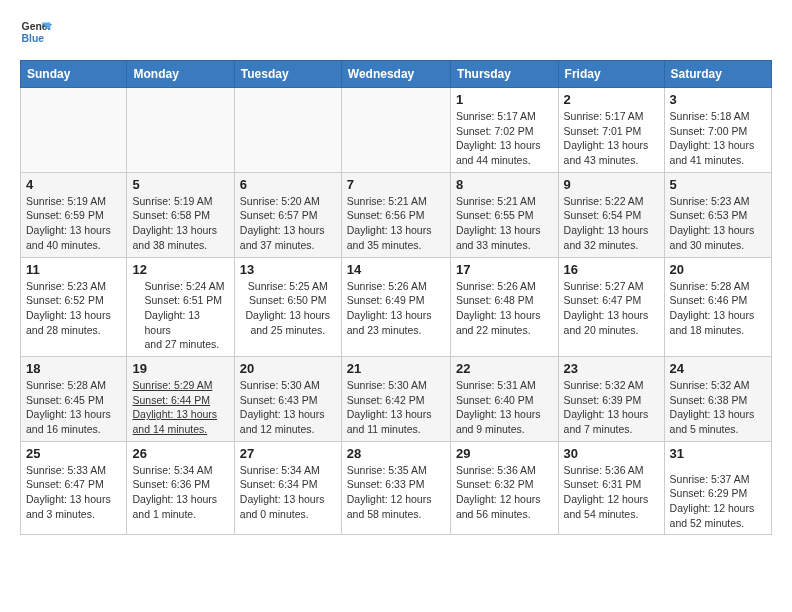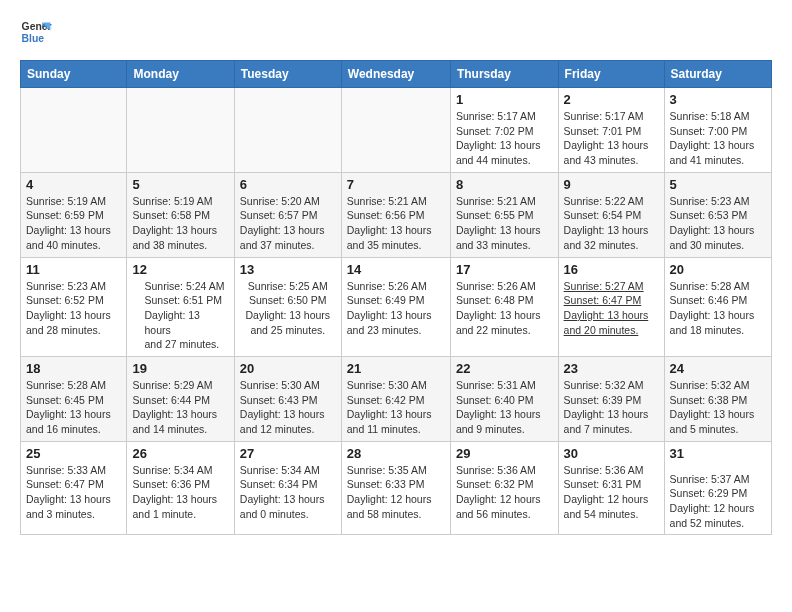--- a/index.html
+++ b/index.html
@@ -218,21 +218,21 @@
         </td>
         <td>
           <span class="day-num">17</span>
           <div class="day-info" style="white-space: pre-line;">Sunrise: 5:26 AM
 Sunset: 6:48 PM
 Daylight: 13 hours
 and 22 minutes.</div>
         </td>
         <td>
           <span class="day-num">16</span>
-          <div class="day-info" style="white-space: pre-line; text-decoration: underline;">Sunrise: 5:27 AM
+          <div class="day-info" style="white-space: pre-line;">Sunrise: 5:27 AM
 Sunset: 6:47 PM
 Daylight: 13 hours
 and 20 minutes.</div>
         </td>
         <td>
           <span class="day-num">20</span>
           <div class="day-info" style="white-space: pre-line;">Sunrise: 5:28 AM
 Sunset: 6:46 PM
 Daylight: 13 hours
 and 18 minutes.</div>
@@ -241,21 +241,21 @@
       <tr>
         <td>
           <span class="day-num">18</span>
           <div class="day-info" style="white-space: pre-line;">Sunrise: 5:28 AM
 Sunset: 6:45 PM
 Daylight: 13 hours
 and 16 minutes.</div>
         </td>
         <td>
           <span class="day-num">19</span>
-          <div class="day-info" style="white-space: pre-line;">Sunrise: 5:29 AM
+          <div class="day-info" style="white-space: pre-line; text-decoration: underline;">Sunrise: 5:29 AM
 Sunset: 6:44 PM
 Daylight: 13 hours
 and 14 minutes.</div>
         </td>
         <td>
           <span class="day-num">20</span>
           <div class="day-info" style="white-space: pre-line;">Sunrise: 5:30 AM
 Sunset: 6:43 PM
 Daylight: 13 hours
 and 12 minutes.</div>

